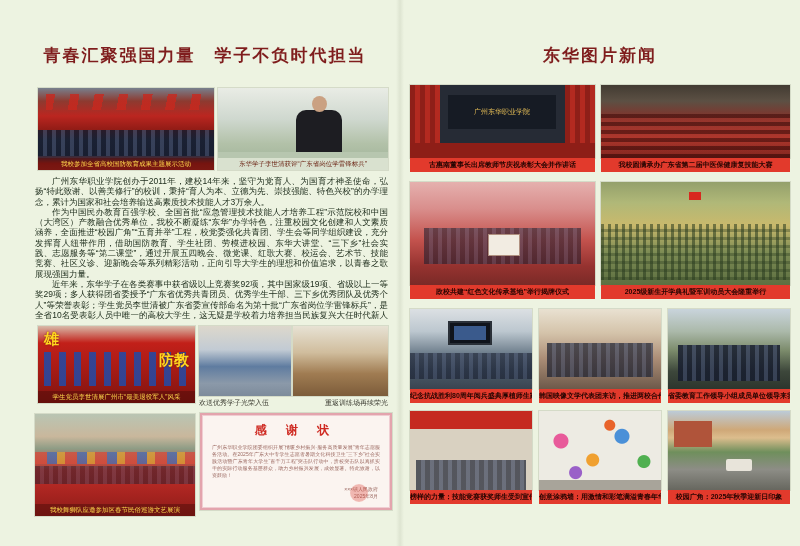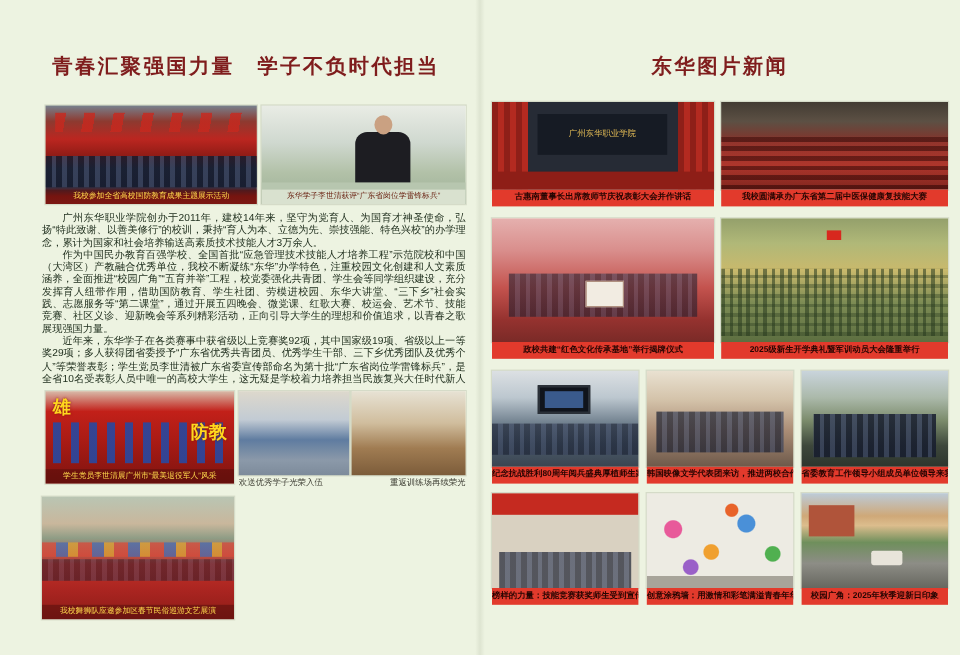--- a/index.html
+++ b/index.html
@@ -157,20 +157,29 @@
     <span>欢送优秀学子光荣入伍</span>
     <span>重返训练场再续荣光</span>
   </div>
 
   <div class="photo ph-lion">
     <div class="tents"></div>
     <div class="crowd" style="top:52px;height:18px;opacity:.55;"></div>
     <div class="ovl-cap">我校舞狮队应邀参加区春节民俗巡游文艺展演</div>
   </div>
 
+  <div class="certificate">
+    <div class="cert-title">感 谢 状</div>
+    <div class="cert-body">广州东华职业学院团委组织开展“情暖乡村振兴·服务高质量发展”青年志愿服务活动。在2025年广东大中专学生志愿者暑期文化科技卫生“三下乡”社会实践活动暨广东青年大学生“百千万工程”突击队行动中，贵校突击队以真抓实干的实际行动服务基层群众，助力乡村振兴发展，成效显著。特此致谢，以资鼓励！</div>
+    <div class="cert-sign">
+      <div>×××镇人民政府</div>
+      <div>2025年8月</div>
+    </div>
+    <div class="cert-seal"></div>
+  </div>
 
   <div class="page-title rp-title">东华图片新闻</div>
 
   <div class="photo ph-stage">
     <div class="curtain-l"></div>
     <div class="curtain-r"></div>
     <div class="screen">广州东华职业学院</div>
     <div class="floor"></div>
   </div>
   <div class="cap-bar cap-r1 cap-c1">古惠南董事长出席教师节庆祝表彰大会并作讲话</div>

